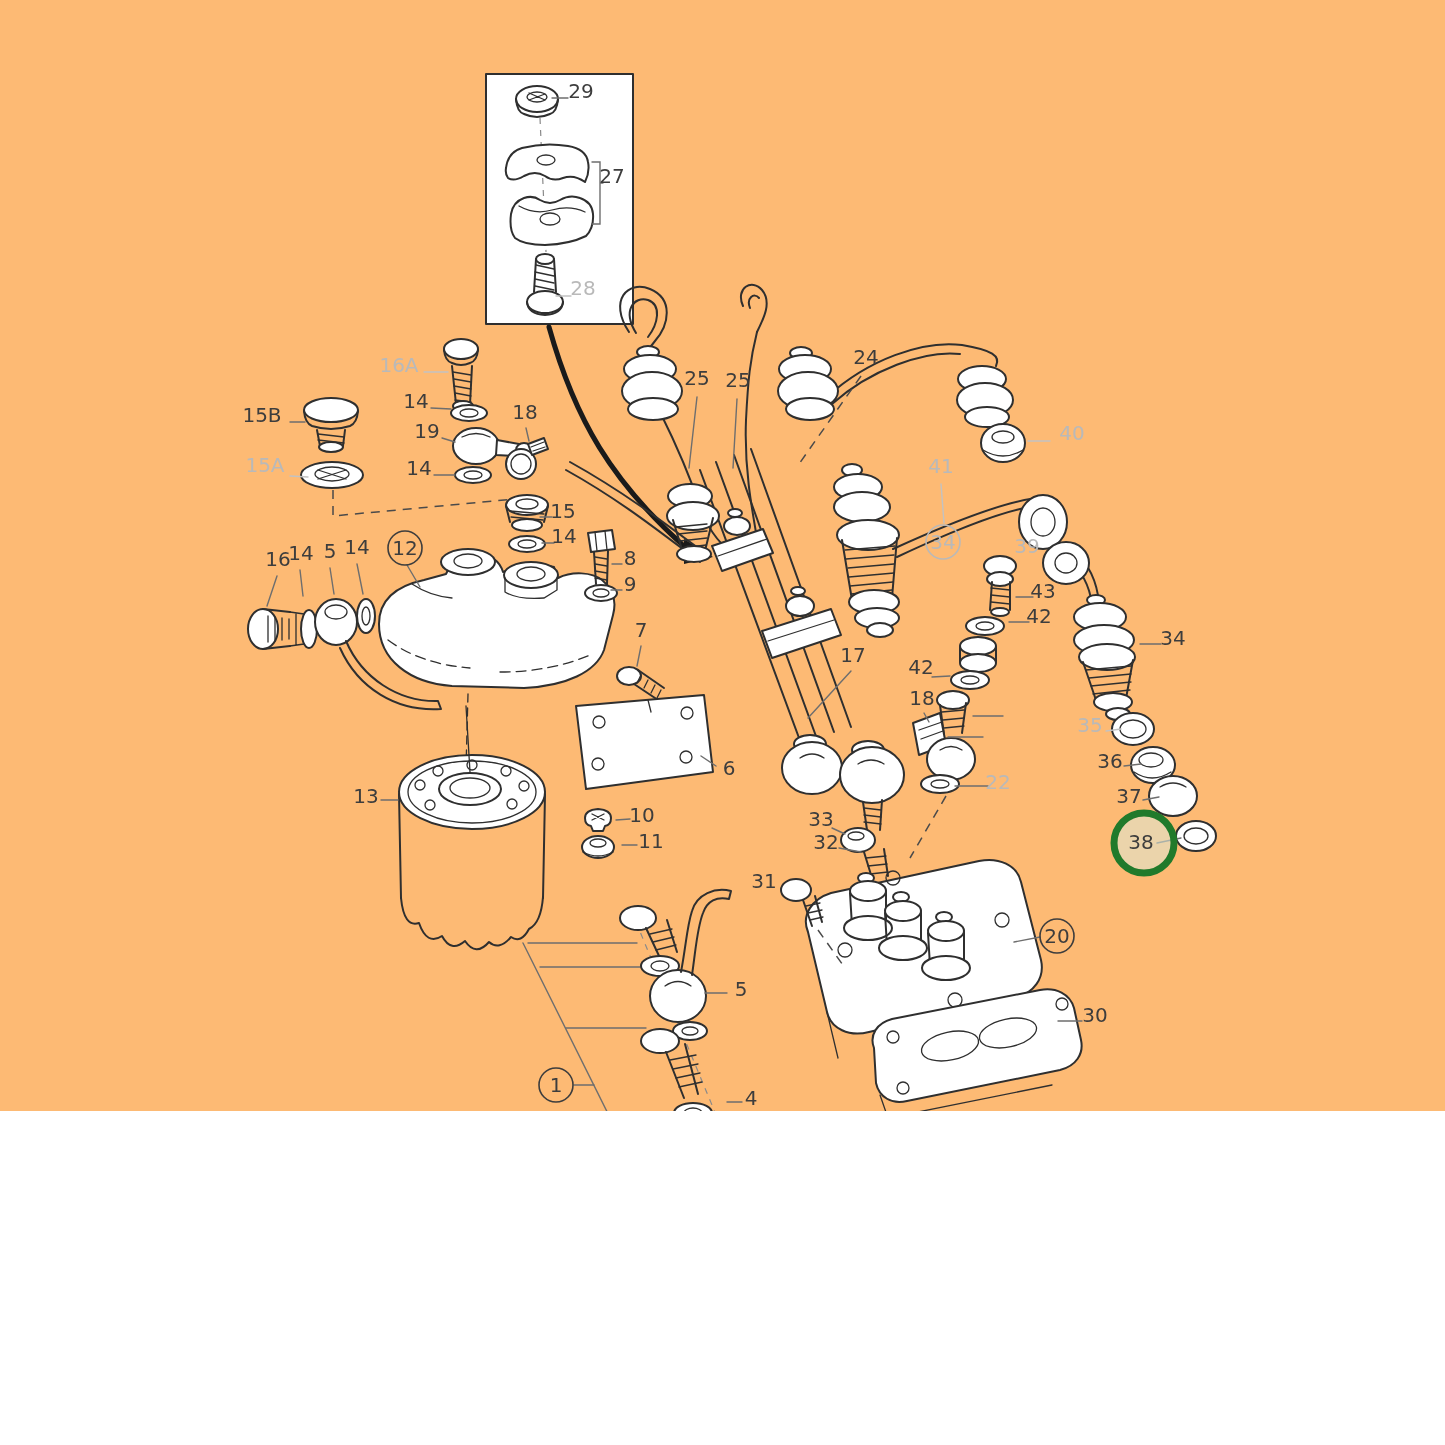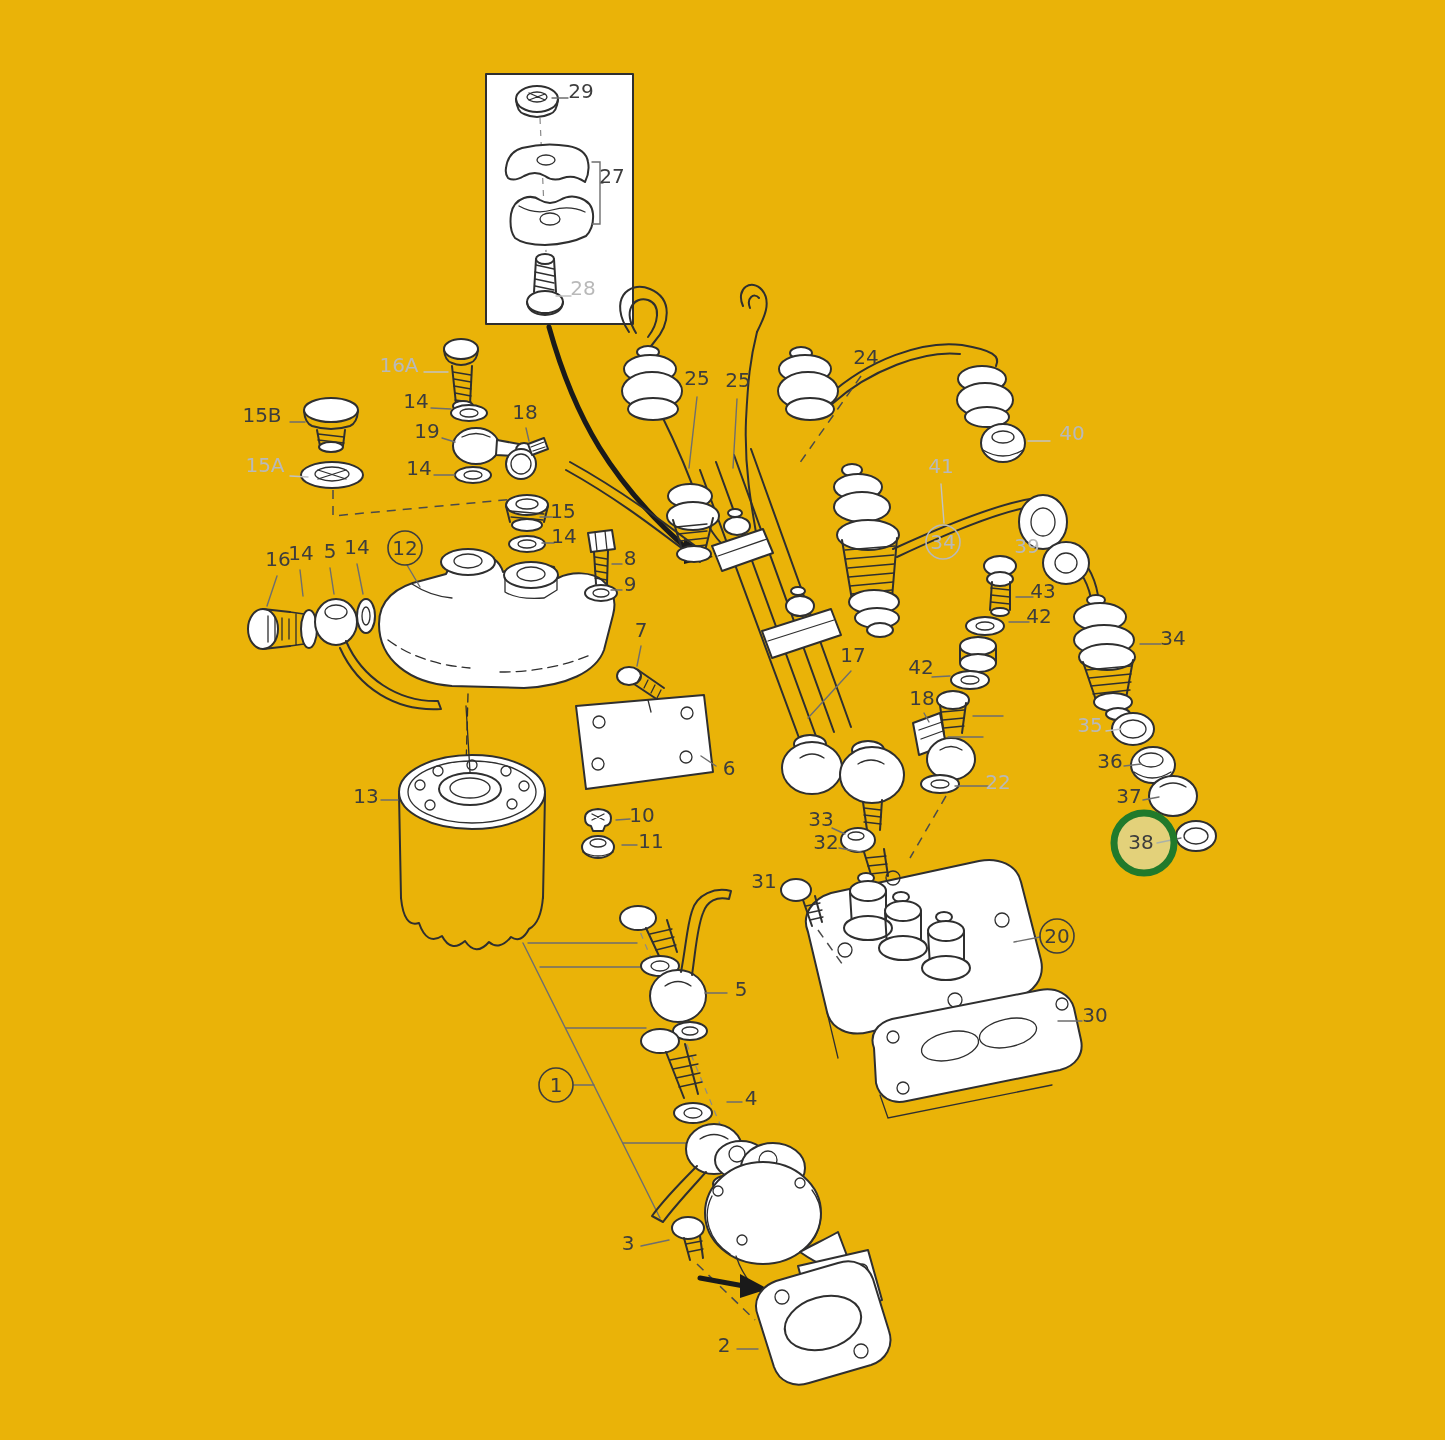--- a/index.html
+++ b/index.html
@@ -1,17 +1,17 @@
 <!DOCTYPE html>
 <html><head>
 <meta charset="utf-8">
 <style>
   html,body{margin:0;padding:0;background:#ffffff;}
   body{width:1445px;height:1445px;font-family:"DejaVu Sans",sans-serif;}
-  .stage{position:relative;width:1445px;height:1440px;background:#eab308;overflow:hidden;}
+  .stage{position:relative;width:1445px;height:1111px;background:#fdba74;overflow:hidden;}
   svg{position:absolute;left:0;top:0;}
   .ln{fill:none;stroke:#2f2f2f;stroke-width:2;stroke-linecap:round;stroke-linejoin:round;}
   .lnw{fill:#ffffff;stroke:#2f2f2f;stroke-width:2;stroke-linejoin:round;}
   .fin{fill:none;stroke:#2f2f2f;stroke-width:1.3;stroke-linecap:round;}
   .thick{fill:none;stroke:#1a1a1a;stroke-width:5;stroke-linecap:round;}
   .lead{fill:none;stroke:#6e6e6e;stroke-width:1.4;stroke-linecap:round;}
   .leadl{fill:none;stroke:#c2c2c2;stroke-width:1.4;stroke-linecap:round;}
   .dash{fill:none;stroke:#4a4a4a;stroke-width:1.5;stroke-dasharray:9 7;}
   .dashf{fill:none;stroke:#8a8a8a;stroke-width:1.2;stroke-dasharray:6 6;}
   text.pl{font-size:20px;letter-spacing:0px;}

